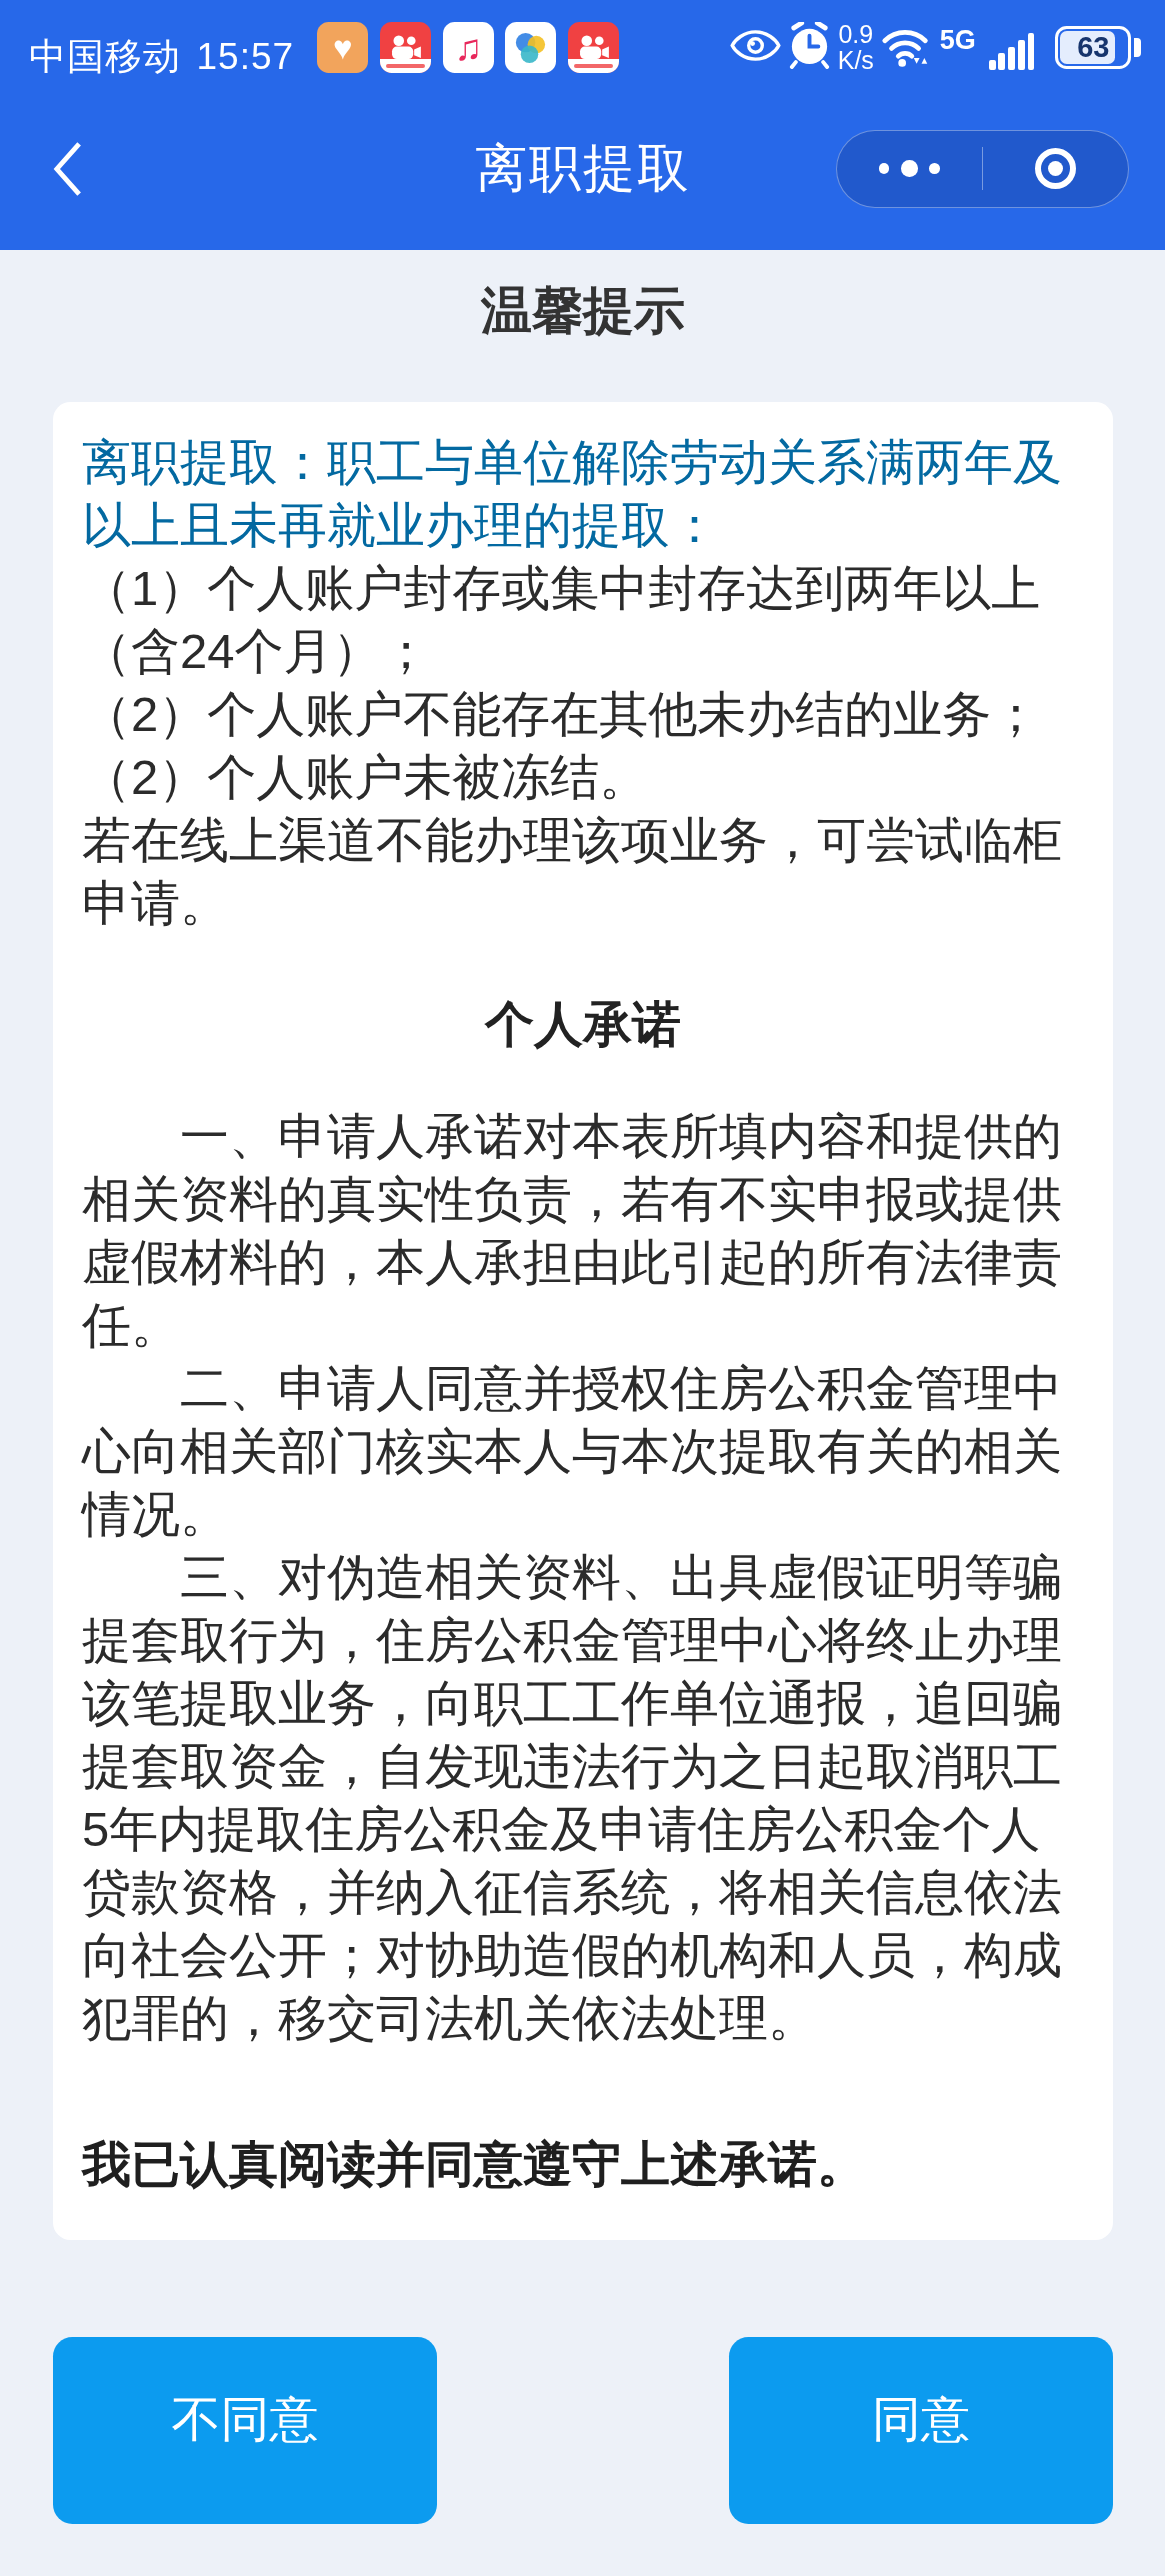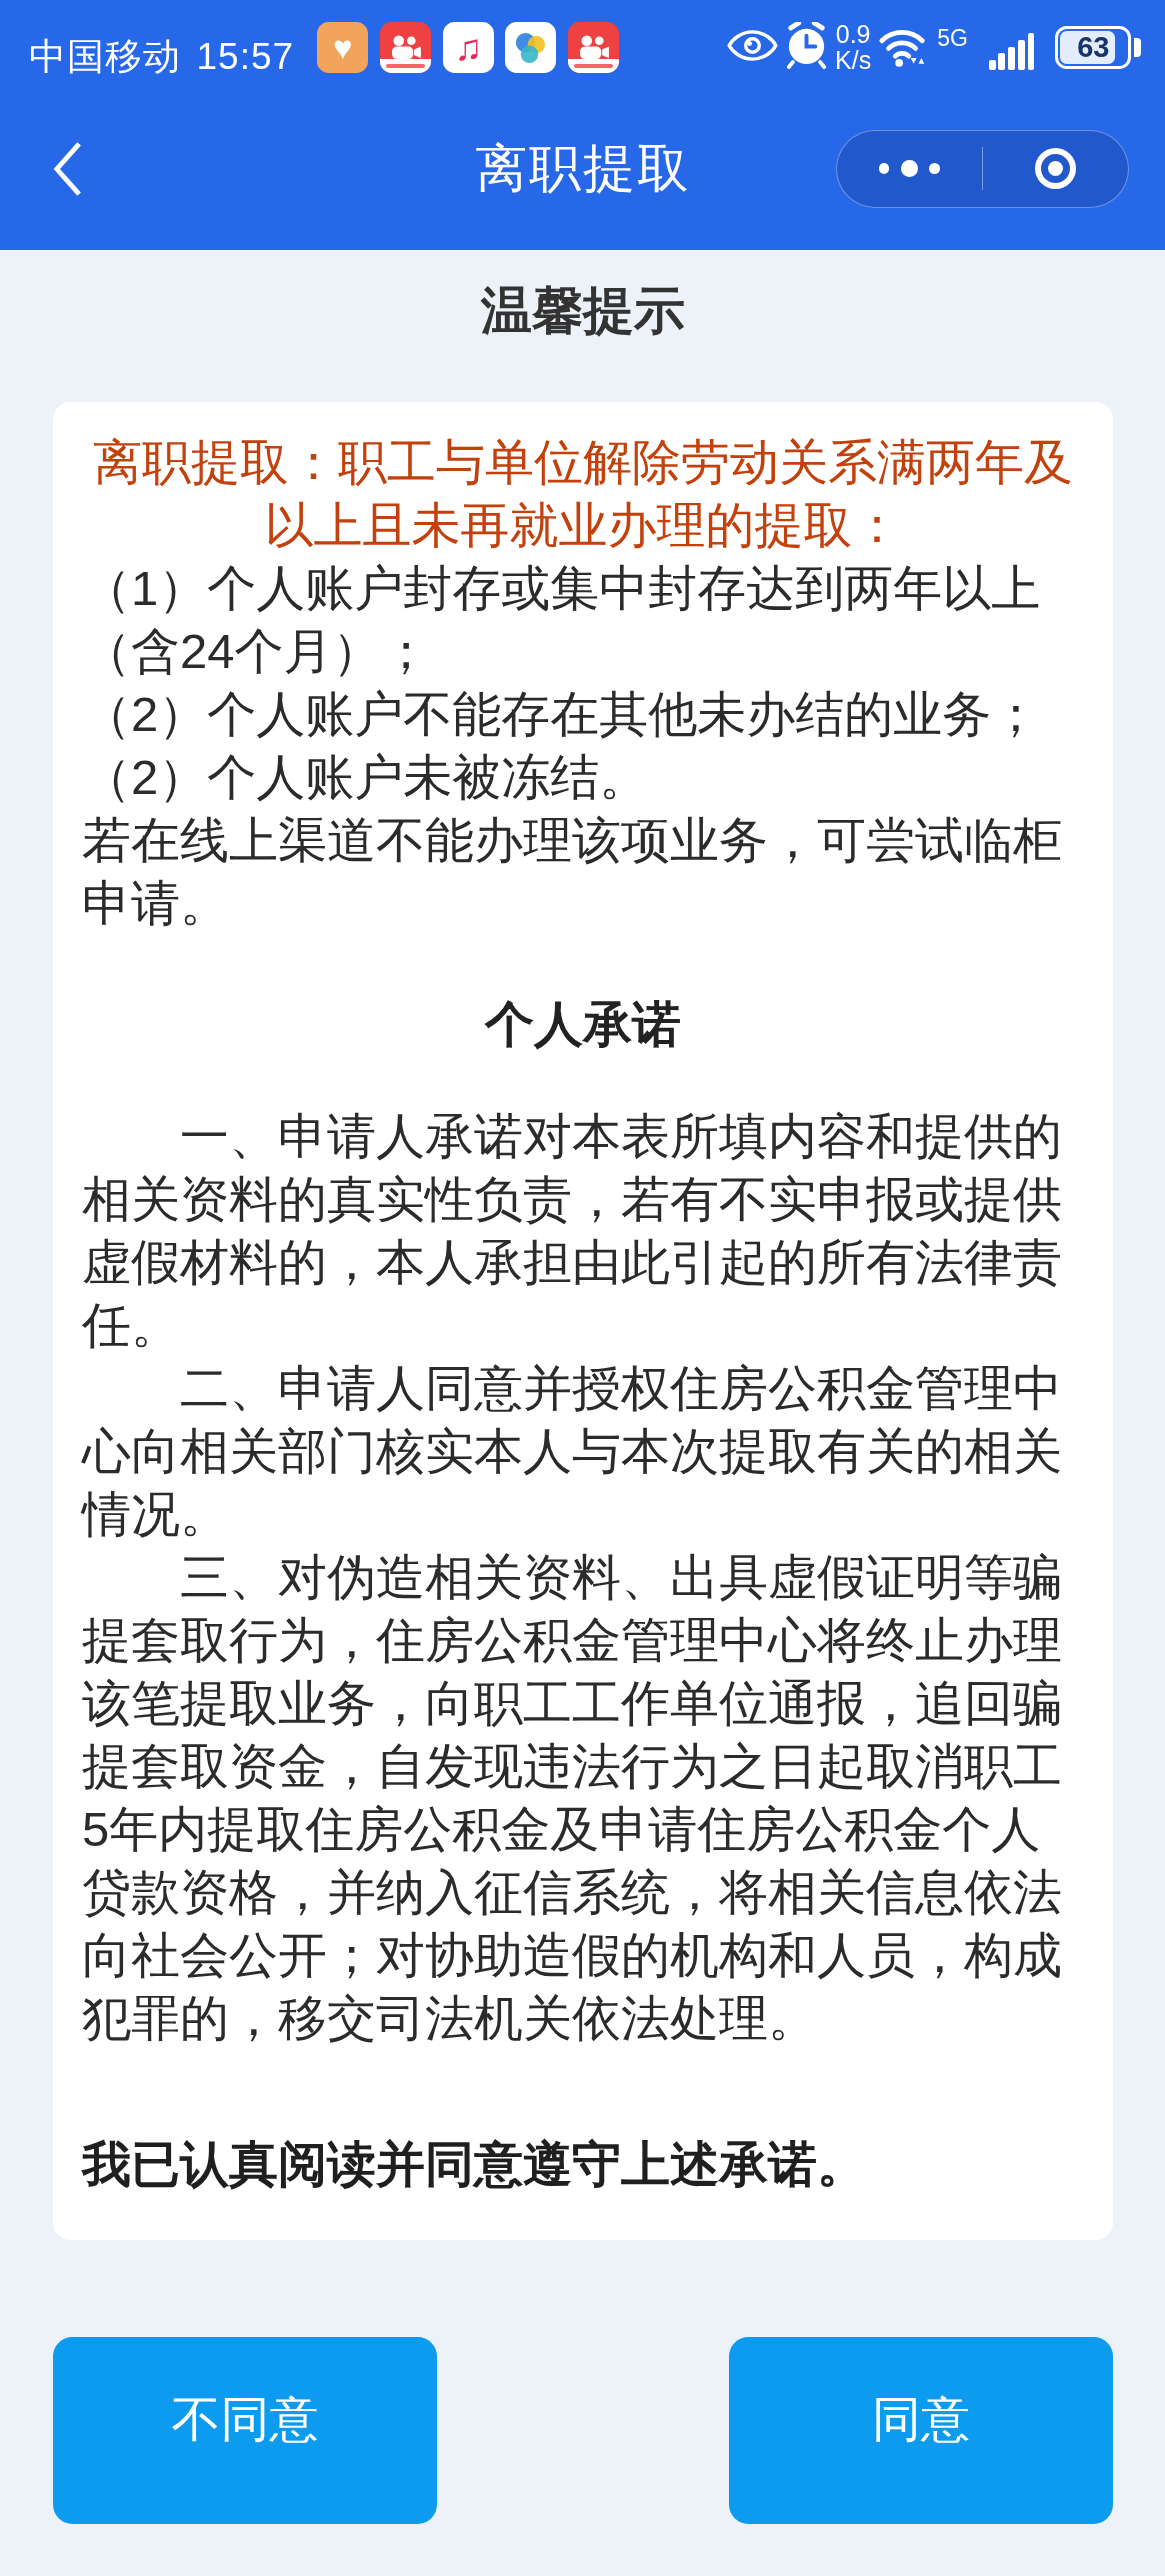--- a/index.html
+++ b/index.html
@@ -39,21 +39,21 @@
     background:#ffffff;
   }
   .kuaishou-strip::after{
     content:""; position:absolute; left:5.8px; right:5.8px; top:4.9px; height:3.9px;
     background:#f04142; border-radius:1.9px; opacity:.8;
   }
 
   .status-right { margin-left:auto; display:flex; align-items:center; gap:5px; }
   .speed { display:flex; flex-direction:column; align-items:center; line-height:1.05; font-size:25px; }
   .sig-group { position:relative; display:flex; align-items:flex-end; gap:2.9px; height:45px; padding-top:0; }
-  .sig-5g { font-size:23px; font-weight:400; margin-right:18px; align-self:flex-start; }
+  .sig-5g { font-size:27px; font-weight:700; margin-right:10px; align-self:flex-start; }
   .bar { width:6.8px; background:#fff; border-radius:1.9px; }
   .battery {
     position:relative; width:76px; height:43px;
     border:3.9px solid #fff; border-radius:11.7px;
     display:flex; align-items:center;
   }
   .battery-fill {
     position:absolute; left:1.9px; top:1.9px; bottom:1.9px; width:78%;
     background:rgba(255,255,255,.88); border-radius:6.8px;
   }
@@ -106,21 +106,21 @@
   }
   .card {
     margin:56px 53px 0;
     background:#fff;
     border-radius:17.5px;
     padding:29px 29px 44px;
     font-size:49px;
     line-height:63px;
     color:#2b2b2b;
   }
-  .highlight { color:#c2410c;text-align:center; }
+  .highlight { color:#0369a1; }
   .list-item, .note-line { color:#2b2b2b; }
   .section-heading {
     text-align:center; font-weight:700; color:#222;
     margin:58px 0 49px; font-size:49px;
   }
   .para { text-indent:2em; }
   .confirm-line { margin-top:83px; font-weight:700; color:#1f1f1f; }
 
   
   .btn-row {

